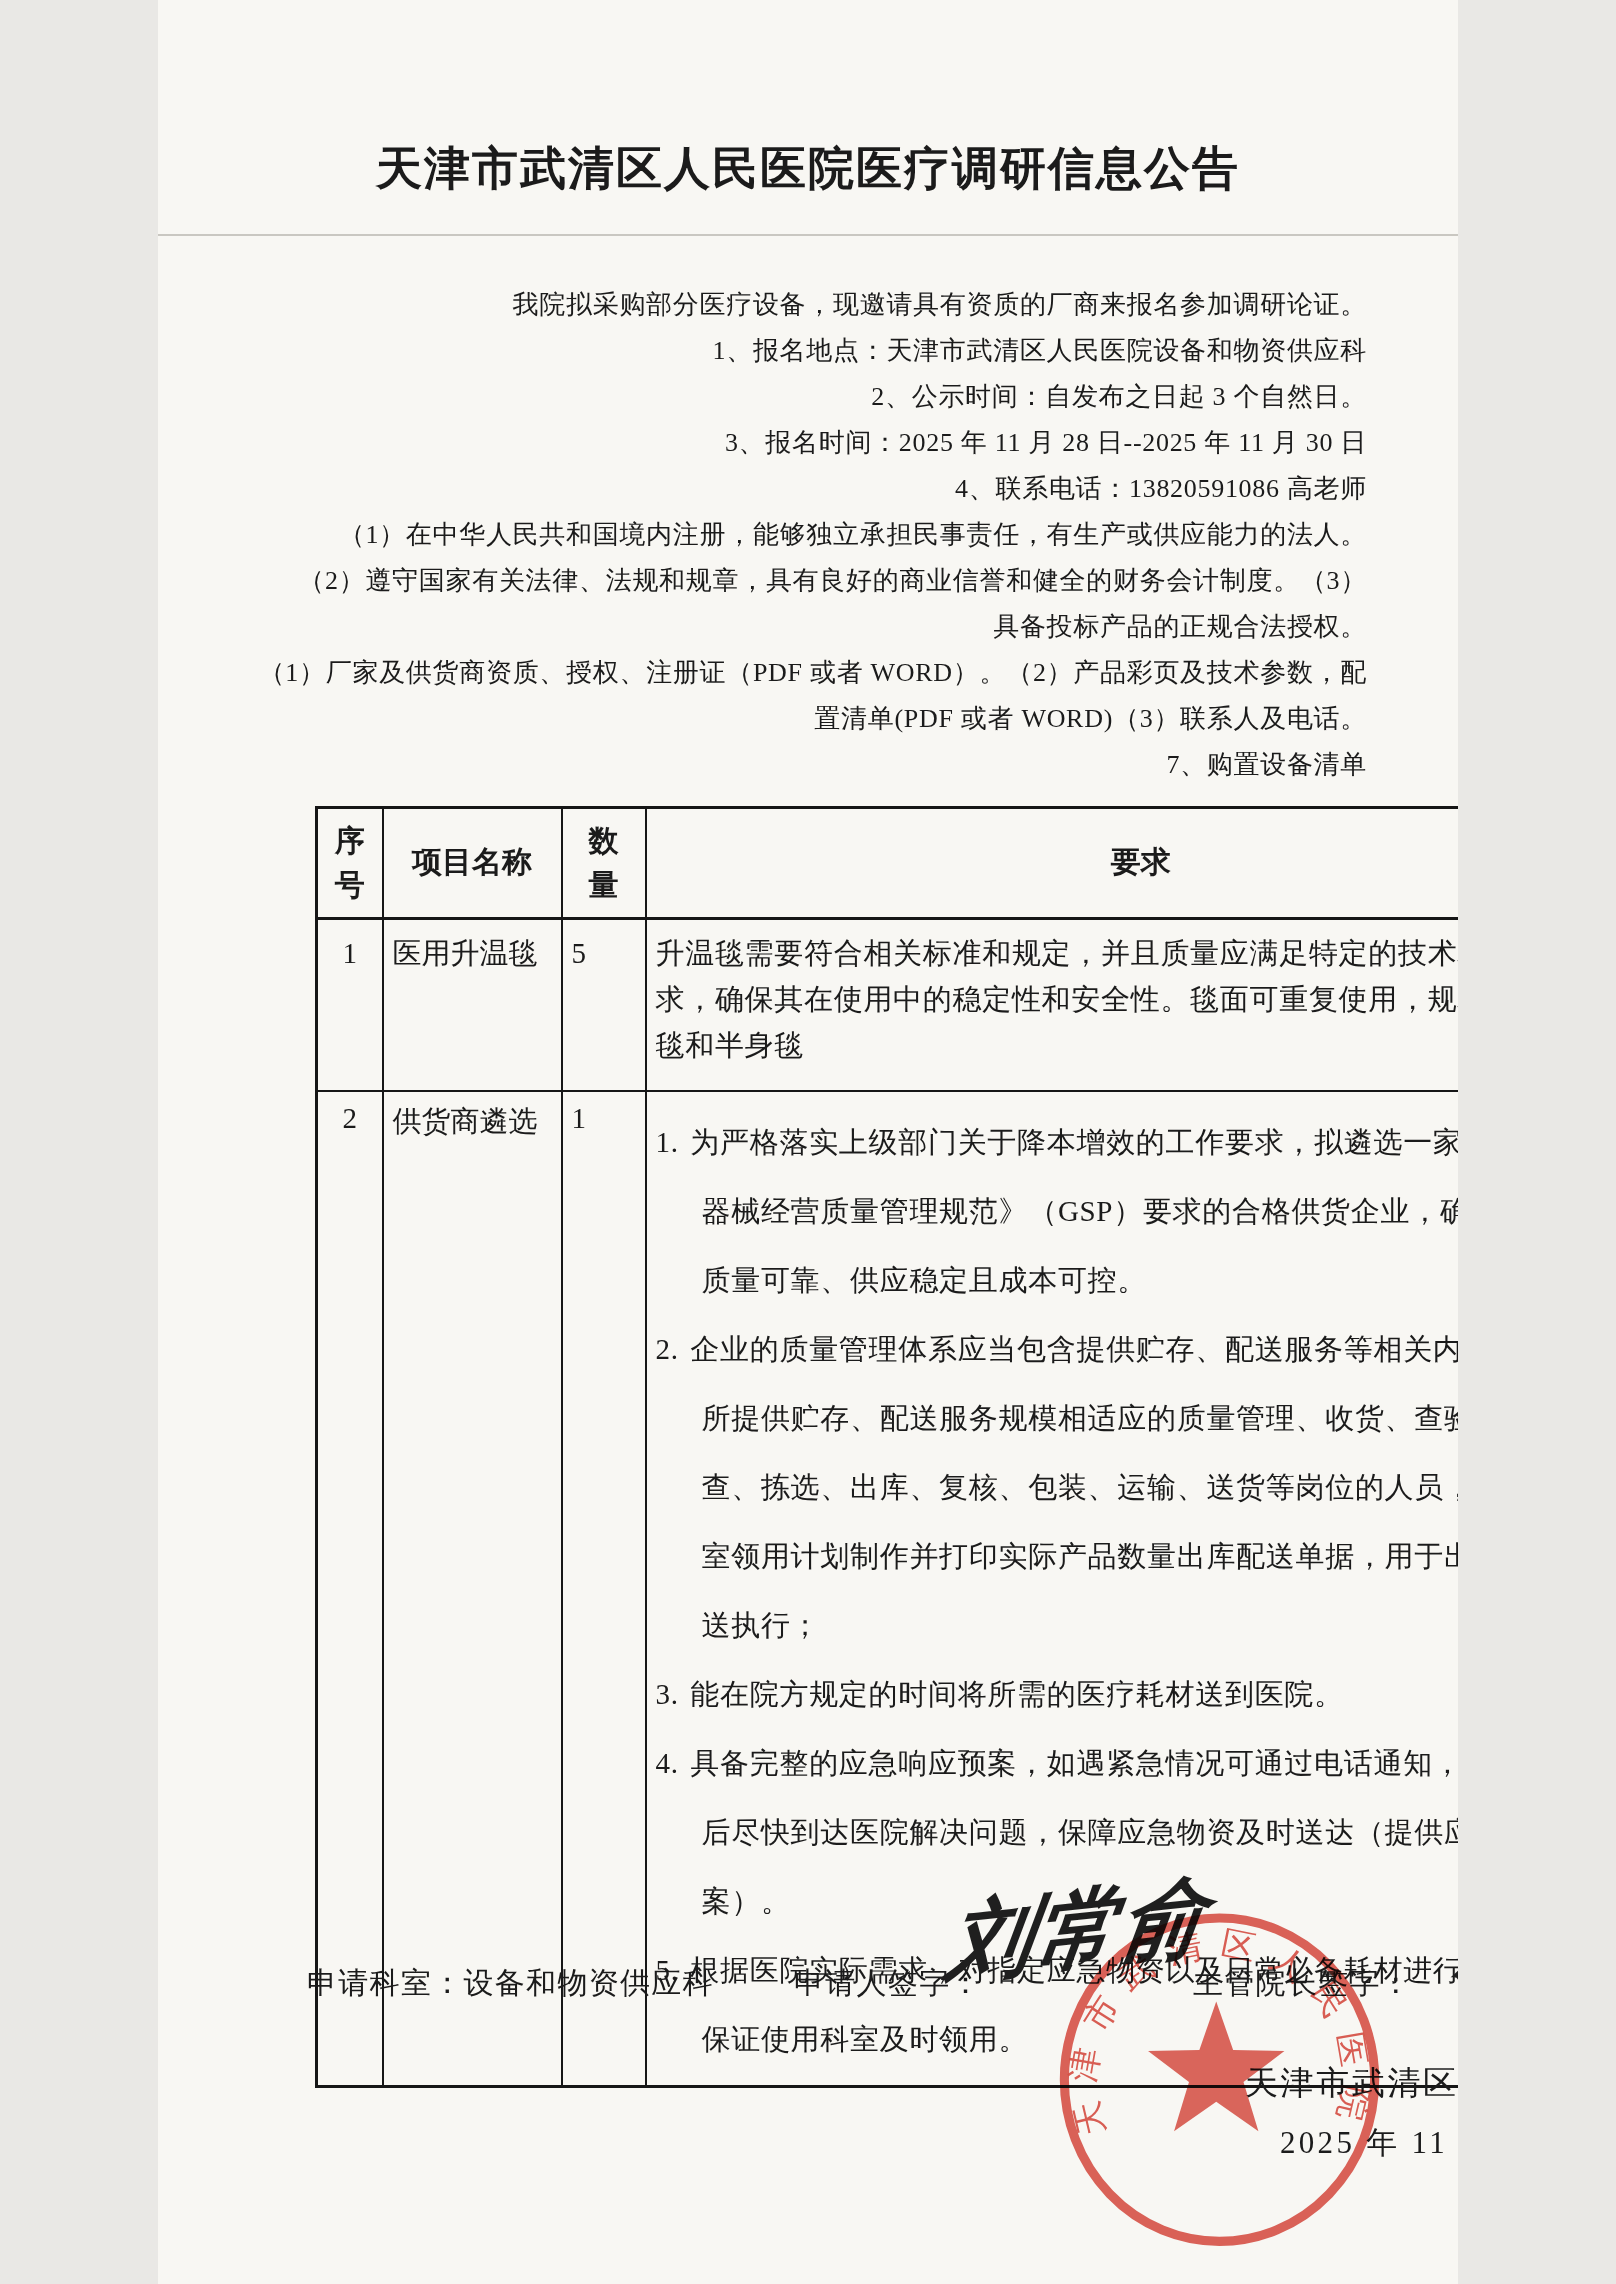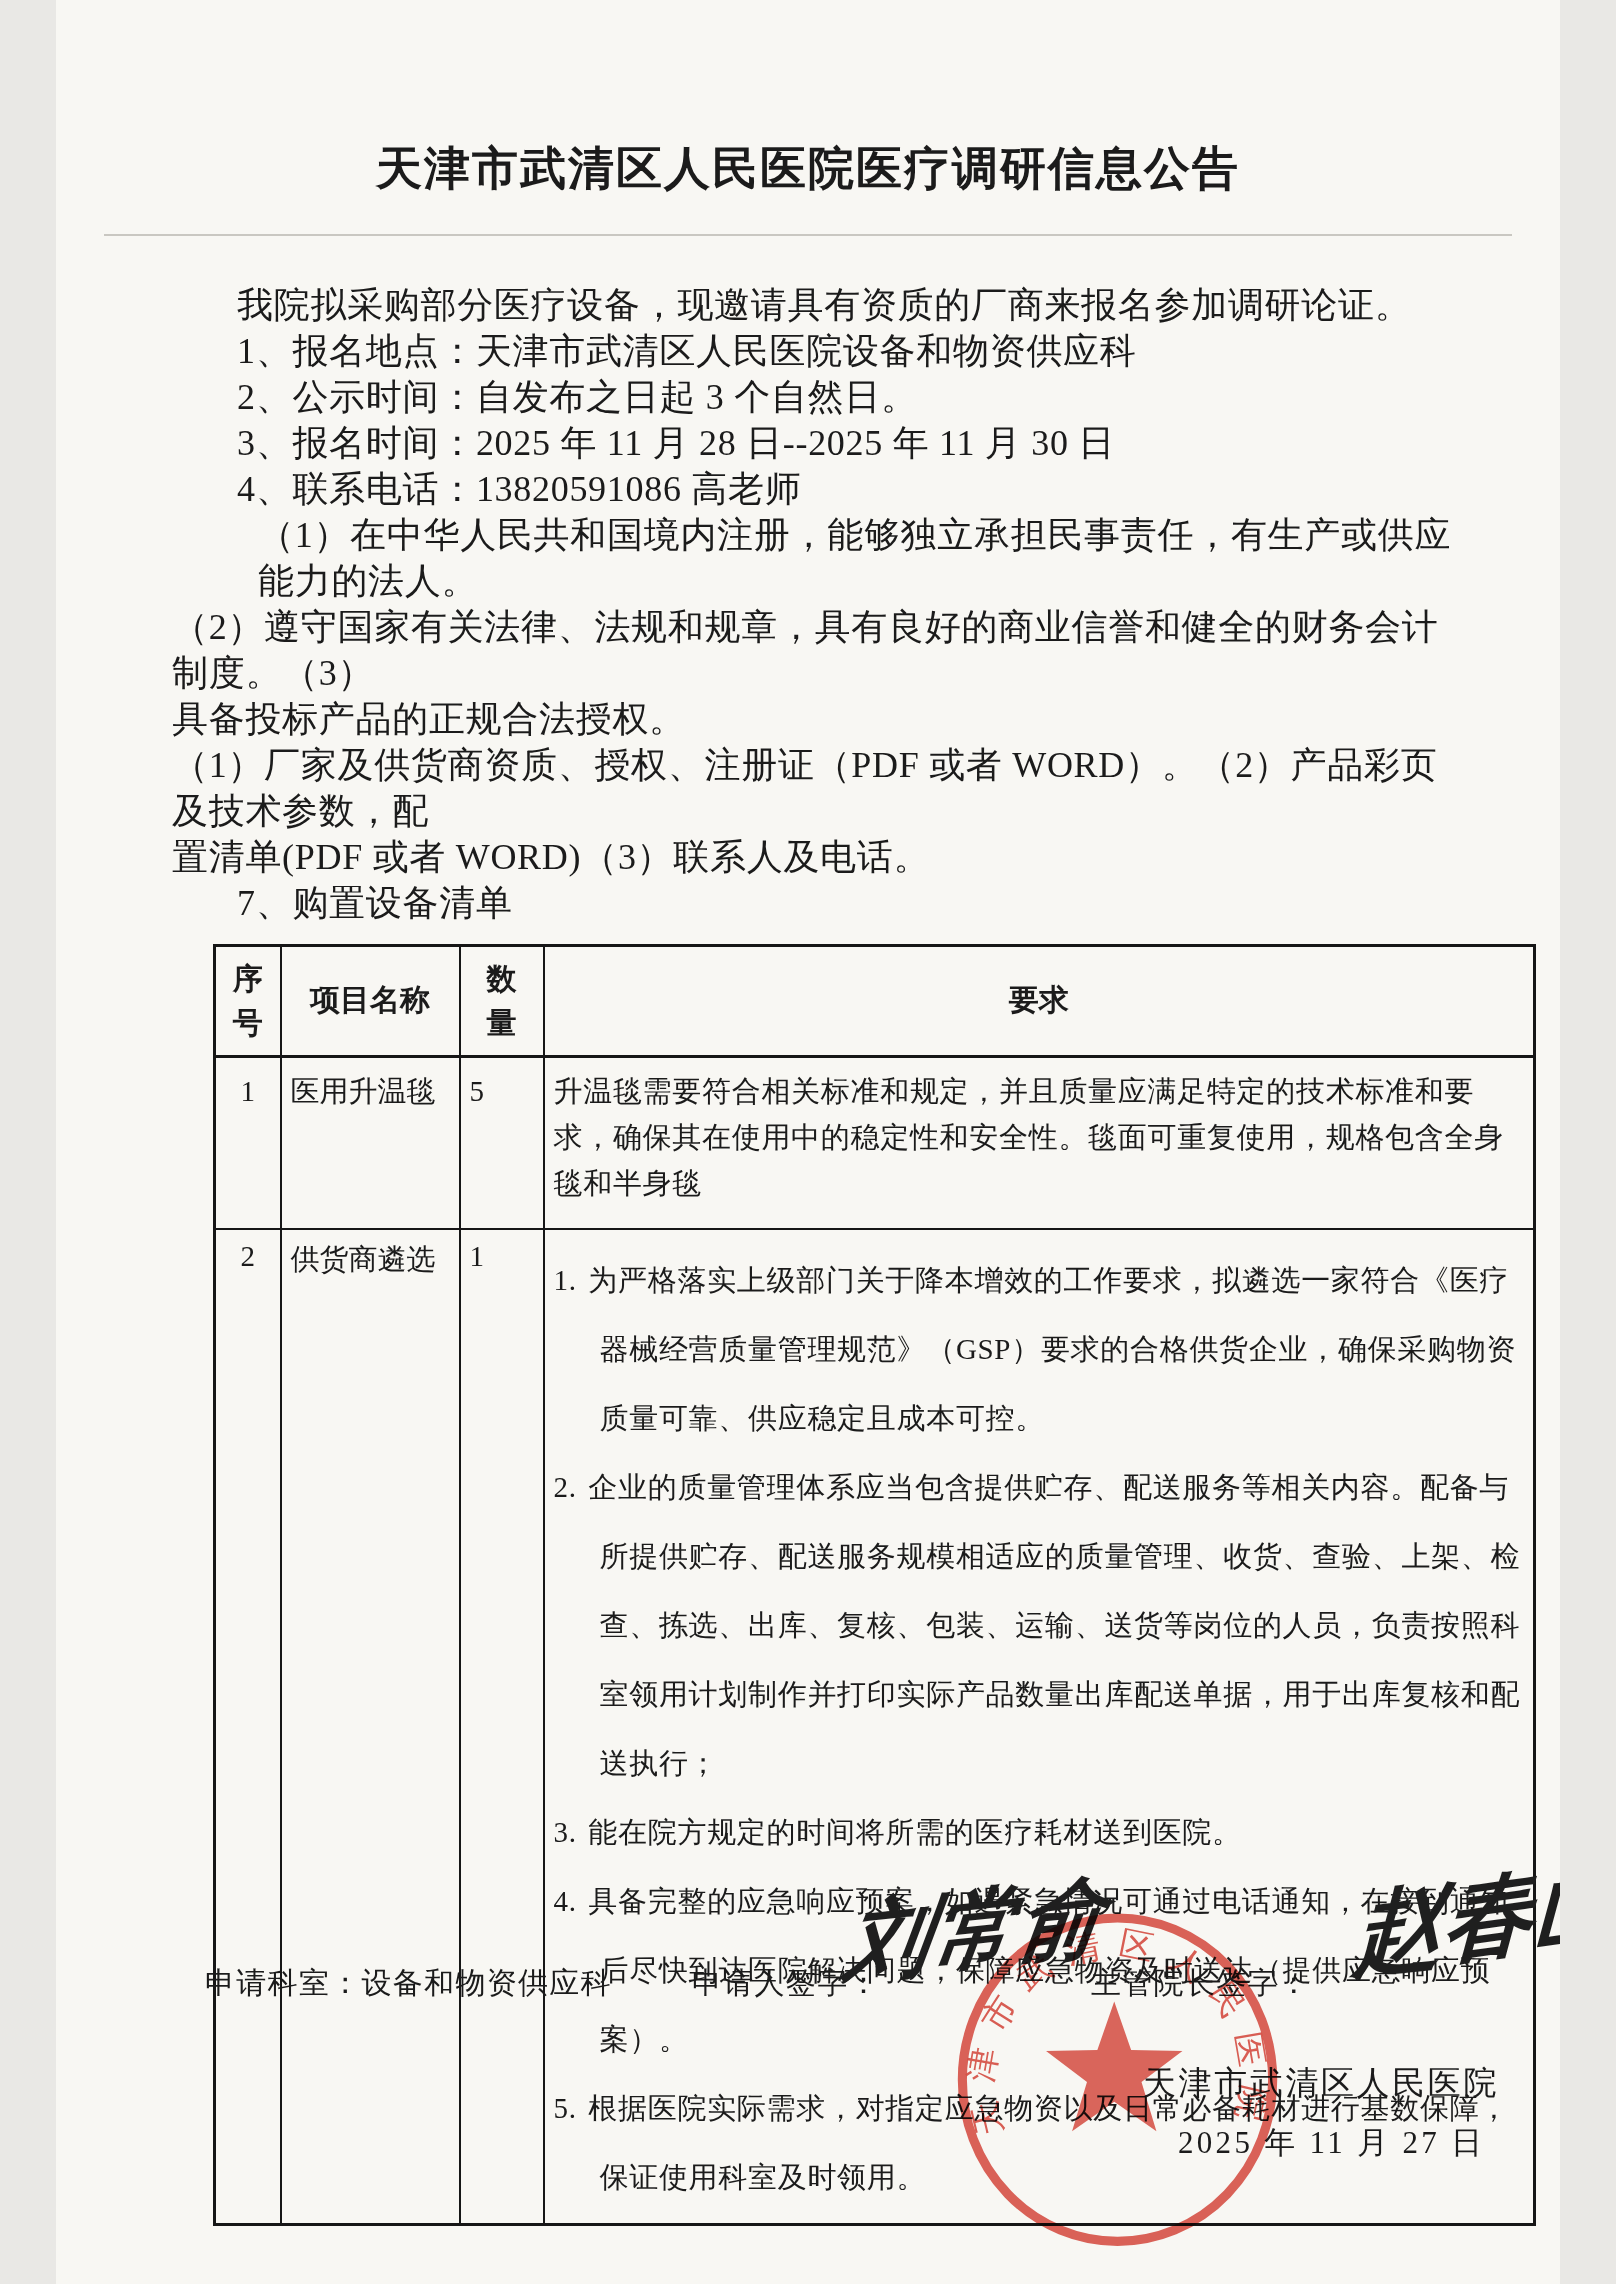--- a/index.html
+++ b/index.html
@@ -1,42 +1,43 @@
 <!DOCTYPE html>
 <html style="font-size:10.4px"><head>
 <meta charset="utf-8">
 <style>
   html,body{margin:0;padding:0;background:#e9e8e5;}
   .page{
     position:relative;
-    width:1504px;height:2284px;
+    width:1300px;height:2284px;
     margin:0 auto;
     background:#f8f7f3;
     color:#1b1b1b;
     font-family:"Liberation Serif", serif;
     overflow:hidden;
   }
   .title{
     padding-top:138px;
     text-align:center;
     font-size:46px;
     font-weight:700;
     letter-spacing:2px;
   }
   .rule{
     width:1408px;
     margin:34px auto 0 auto;
     border-top:2px solid #c9c7c1;
     height:0;
   }
   .bodytext{
-    margin:46px 91px 0 116px;
-    font-size:36px;
+    margin:46px 91px 0 88px;
+    font-size:26px;
     line-height:46px;
     letter-spacing:0.7px;
+    text-align:right;
   }
   .line{margin:0;}
   .ind0{margin-left:0;}
   .ind1{margin-left:86px;}
   .ind2{margin-left:65px;}
   table.equip{
     margin:18px 0 0 157px;
     width:1321px;
     border-collapse:collapse;
     table-layout:fixed;

